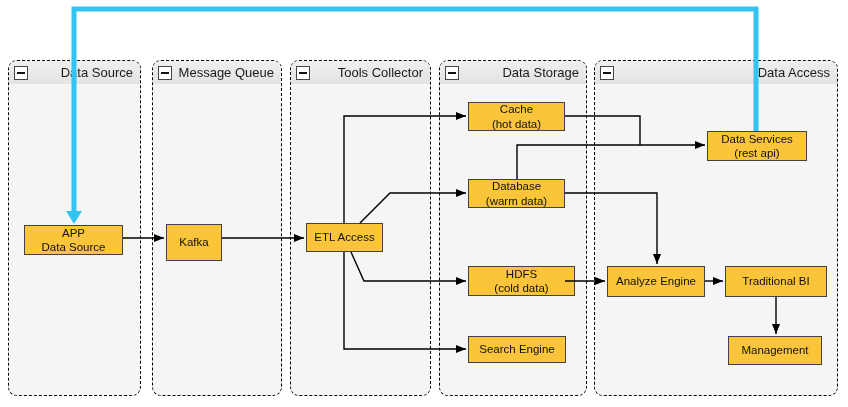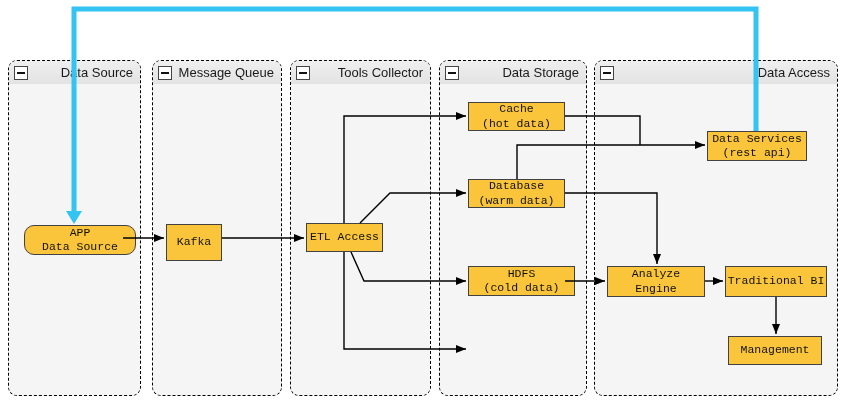--- a/index.html
+++ b/index.html
@@ -52,21 +52,20 @@
     box-sizing: border-box;
     display: flex;
     align-items: center;
     justify-content: center;
     text-align: center;
     font-size: 11.5px;
     line-height: 1.22;
     color: #111111;
     white-space: pre-line;
     cursor: default;
-    font-family: Liberation Mono, monospace;
   }
   .overlay {
     position: absolute;
     left: 0; top: 0;
     width: 848px; height: 407px;
     pointer-events: none;
   }
 </style>
 </head>
 <body>
@@ -111,30 +110,31 @@
 
   <div class="group" style="left:594px; top:60px; width:244px; height:336px;">
     <div class="group-header">
       <span class="collapse">
           <span class="minus-bar"></span>
         </span>
       <span class="c-title">Data Access</span>
     </div>
   </div>
 
-  <div class="node" style="left:24px; top:225px; width:112px; height:30px;border-radius:10px;">APP
+  <div class="node" style="left:24px; top:225px; width:99px; height:30px;">APP
 Data Source</div>
   <div class="node" style="left:166px; top:224px; width:56px; height:37px;">Kafka</div>
   <div class="node" style="left:306px; top:223px; width:77px; height:29px;">ETL Access</div>
   <div class="node" style="left:468px; top:102px; width:97px; height:29px;">Cache
 (hot data)</div>
   <div class="node" style="left:468px; top:179px; width:97px; height:29px;">Database
 (warm data)</div>
   <div class="node" style="left:468px; top:266px; width:107px; height:30px;">HDFS
 (cold data)</div>
+  <div class="node" style="left:468px; top:336px; width:98px; height:27px;">Search Engine</div>
   <div class="node" style="left:707px; top:131px; width:100px; height:30px;">Data Services
 (rest api)</div>
   <div class="node" style="left:607px; top:266px; width:98px; height:31px;">Analyze Engine</div>
   <div class="node" style="left:725px; top:266px; width:102px; height:31px;">Traditional BI</div>
   <div class="node" style="left:728px; top:336px; width:94px; height:29px;">Management</div>
 
   <svg class="overlay" viewBox="0 0 848 407">
     <defs>
       <marker id="arrB" markerUnits="userSpaceOnUse" markerWidth="11" markerHeight="9" refX="10" refY="4" orient="auto">
         <path d="M0,0 L10,4 L0,8 Z" fill="#000000"></path>

